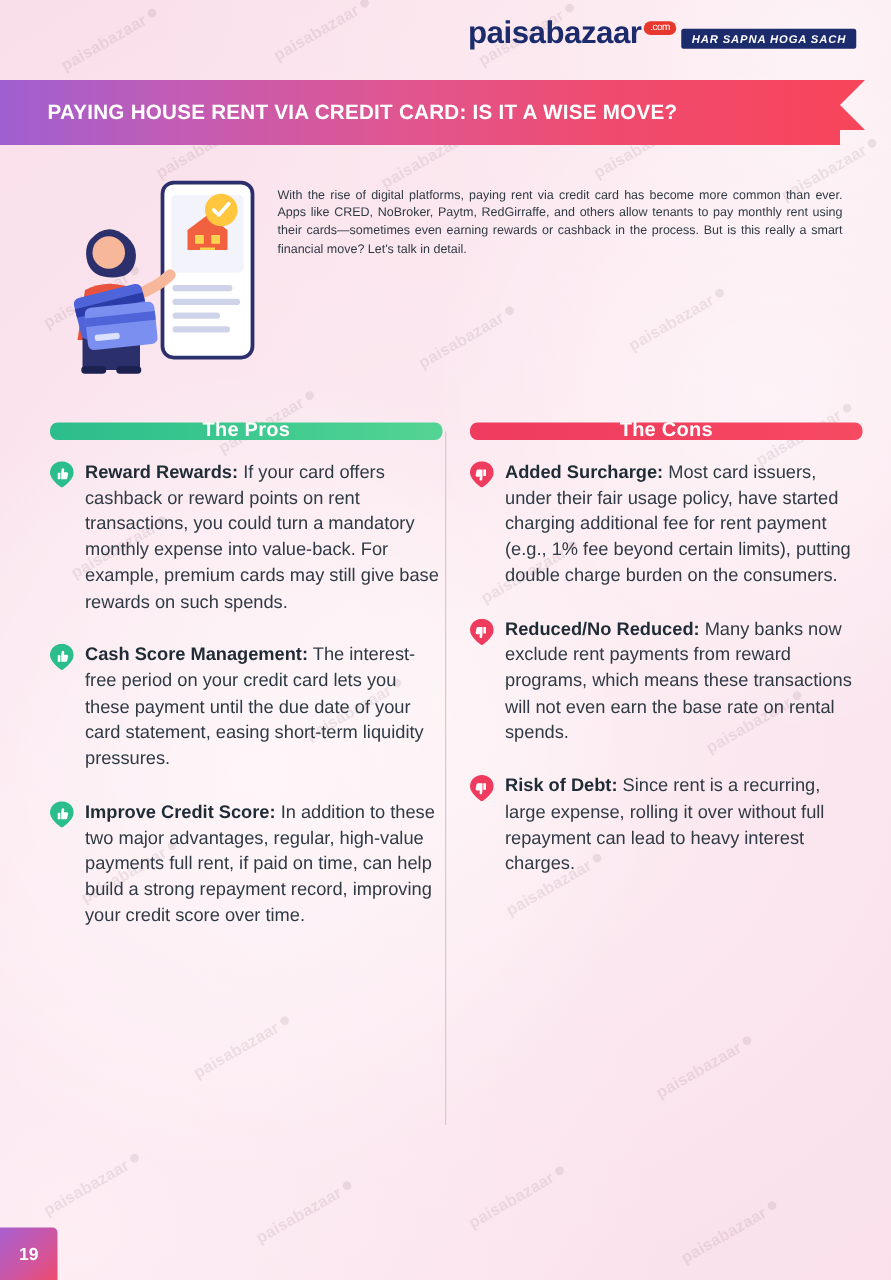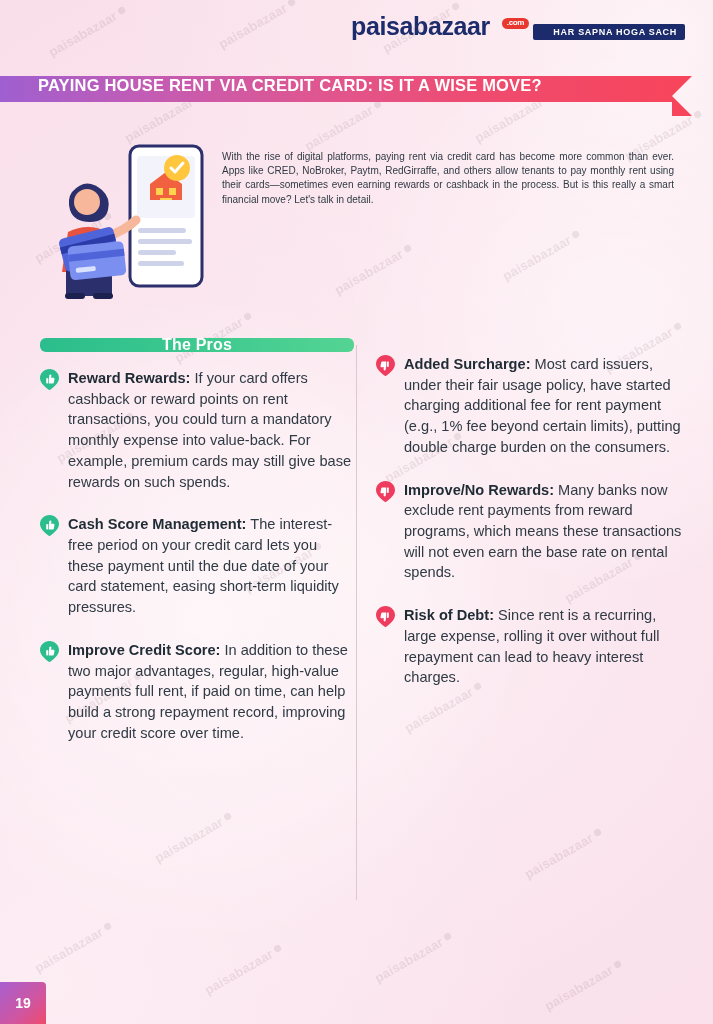--- a/index.html
+++ b/index.html
@@ -91,48 +91,49 @@
     position: relative;
     display: inline-block;
   }
   .logo-text .paisa { color: #1b2b6b; }
   .logo-text .bazaar { color: #1b2b6b; }
   .logo-badge {
     display: inline-block;
     background: #e8372e;
     color: #fff;
     font-size: 8px;
-    font-weight: 700;
+    font-weight: 400;
     border-radius: 9px;
     padding: 1px 5px 2px 5px;
     vertical-align: 10px;
-    margin-left: 12px;
+    margin-left: 2px;
   }
   .logo-tag {
     margin-top: 4px;
     background: #1b2b6b;
     color: #ffffff;
     font-size: 9px;
     font-weight: 700;
     letter-spacing: 0.7px;
-    padding: 3px 8px 3px 20px;
+    padding: 3px 8px 3px 8px;
     display: inline-block;
     border-radius: 2px;
+    font-style: italic;
   }
 
   
   .title-bar {
     position: absolute;
     left: 0;
-    top: 76px;
+    top: 64px;
     width: 672px;
-    height: 26px;
+    height: 52px;
     background: linear-gradient(90deg, #9f5fd0 0%, #c35cb4 22%, #e0568f 48%, #ef4b6f 72%, #f7455c 100%);
     display: flex;
-    align-items: flex-start;
+    align-items: center;
     z-index: 6;
   }
   .title-bar:after {
     content: "";
     position: absolute;
     right: -20px;
     top: 0;
     width: 0;
     height: 0;
     border-top: 20px solid #f7455c;
@@ -371,20 +372,21 @@
               <path d="M9 14.4 h3.6 c0.6 0 1.1-0.4 1.2-1 l0.7-3.4 c0.1-0.7-0.4-1.3-1.1-1.3 h-2.3 l0.3-1.8 c0.1-0.7-0.4-1.3-1.1-1.3 -0.4 0-0.8 0.3-1 0.7 L9 9.2 z" fill="#ffffff"></path>
             </svg>
           </span>
           <span class="bold">Improve Credit Score:</span><span> In addition to these two major advantages, regular, high-value payments full rent, if paid on time, can help build a strong repayment record, improving your credit score over time.</span>
         </div>
 
       </div>
     </div>
 
     <div class="col col-right">
+      <div class="pill pill-cons">The Cons</div>
       <div class="items">
 
 
         <div class="item">
           <span class="marker">
             <svg width="19" height="21" viewBox="0 0 19 21" xmlns="http://www.w3.org/2000/svg">
               <path d="M9.5 0 C14.7 0 19 4.1 19 9.2 C19 14.2 12.4 19.2 10.2 20.7 C9.8 21 9.2 21 8.8 20.7 C6.6 19.2 0 14.2 0 9.2 C0 4.1 4.3 0 9.5 0 Z" fill="#ef3c5e"></path>
               <path d="M12.8 11.8 h-2.1 v-5.2 h2.1 z" fill="#ffffff"></path>
               <path d="M10 6.6 H6.4 c-0.6 0-1.1 0.4-1.2 1 l-0.7 3.4 c-0.1 0.7 0.4 1.3 1.1 1.3 h2.3 l-0.3 1.8 c-0.1 0.7 0.4 1.3 1.1 1.3 0.4 0 0.8-0.3 1-0.7 L10 11.8 z" fill="#ffffff"></path>
             </svg>
@@ -393,21 +395,21 @@
         </div>
 
         <div class="item">
           <span class="marker">
             <svg width="19" height="21" viewBox="0 0 19 21" xmlns="http://www.w3.org/2000/svg">
               <path d="M9.5 0 C14.7 0 19 4.1 19 9.2 C19 14.2 12.4 19.2 10.2 20.7 C9.8 21 9.2 21 8.8 20.7 C6.6 19.2 0 14.2 0 9.2 C0 4.1 4.3 0 9.5 0 Z" fill="#ef3c5e"></path>
               <path d="M12.8 11.8 h-2.1 v-5.2 h2.1 z" fill="#ffffff"></path>
               <path d="M10 6.6 H6.4 c-0.6 0-1.1 0.4-1.2 1 l-0.7 3.4 c-0.1 0.7 0.4 1.3 1.1 1.3 h2.3 l-0.3 1.8 c-0.1 0.7 0.4 1.3 1.1 1.3 0.4 0 0.8-0.3 1-0.7 L10 11.8 z" fill="#ffffff"></path>
             </svg>
           </span>
-          <span class="bold">Improve/No Rewards:</span><span> Many banks now exclude rent payments from reward programs, which means these transactions will not even earn the base rate on rental spends.</span>
+          <span class="bold">Reduced/No Reduced:</span><span> Many banks now exclude rent payments from reward programs, which means these transactions will not even earn the base rate on rental spends.</span>
         </div>
 
         <div class="item">
           <span class="marker">
             <svg width="19" height="21" viewBox="0 0 19 21" xmlns="http://www.w3.org/2000/svg">
               <path d="M9.5 0 C14.7 0 19 4.1 19 9.2 C19 14.2 12.4 19.2 10.2 20.7 C9.8 21 9.2 21 8.8 20.7 C6.6 19.2 0 14.2 0 9.2 C0 4.1 4.3 0 9.5 0 Z" fill="#ef3c5e"></path>
               <path d="M12.8 11.8 h-2.1 v-5.2 h2.1 z" fill="#ffffff"></path>
               <path d="M10 6.6 H6.4 c-0.6 0-1.1 0.4-1.2 1 l-0.7 3.4 c-0.1 0.7 0.4 1.3 1.1 1.3 h2.3 l-0.3 1.8 c-0.1 0.7 0.4 1.3 1.1 1.3 0.4 0 0.8-0.3 1-0.7 L10 11.8 z" fill="#ffffff"></path>
             </svg>
           </span>

